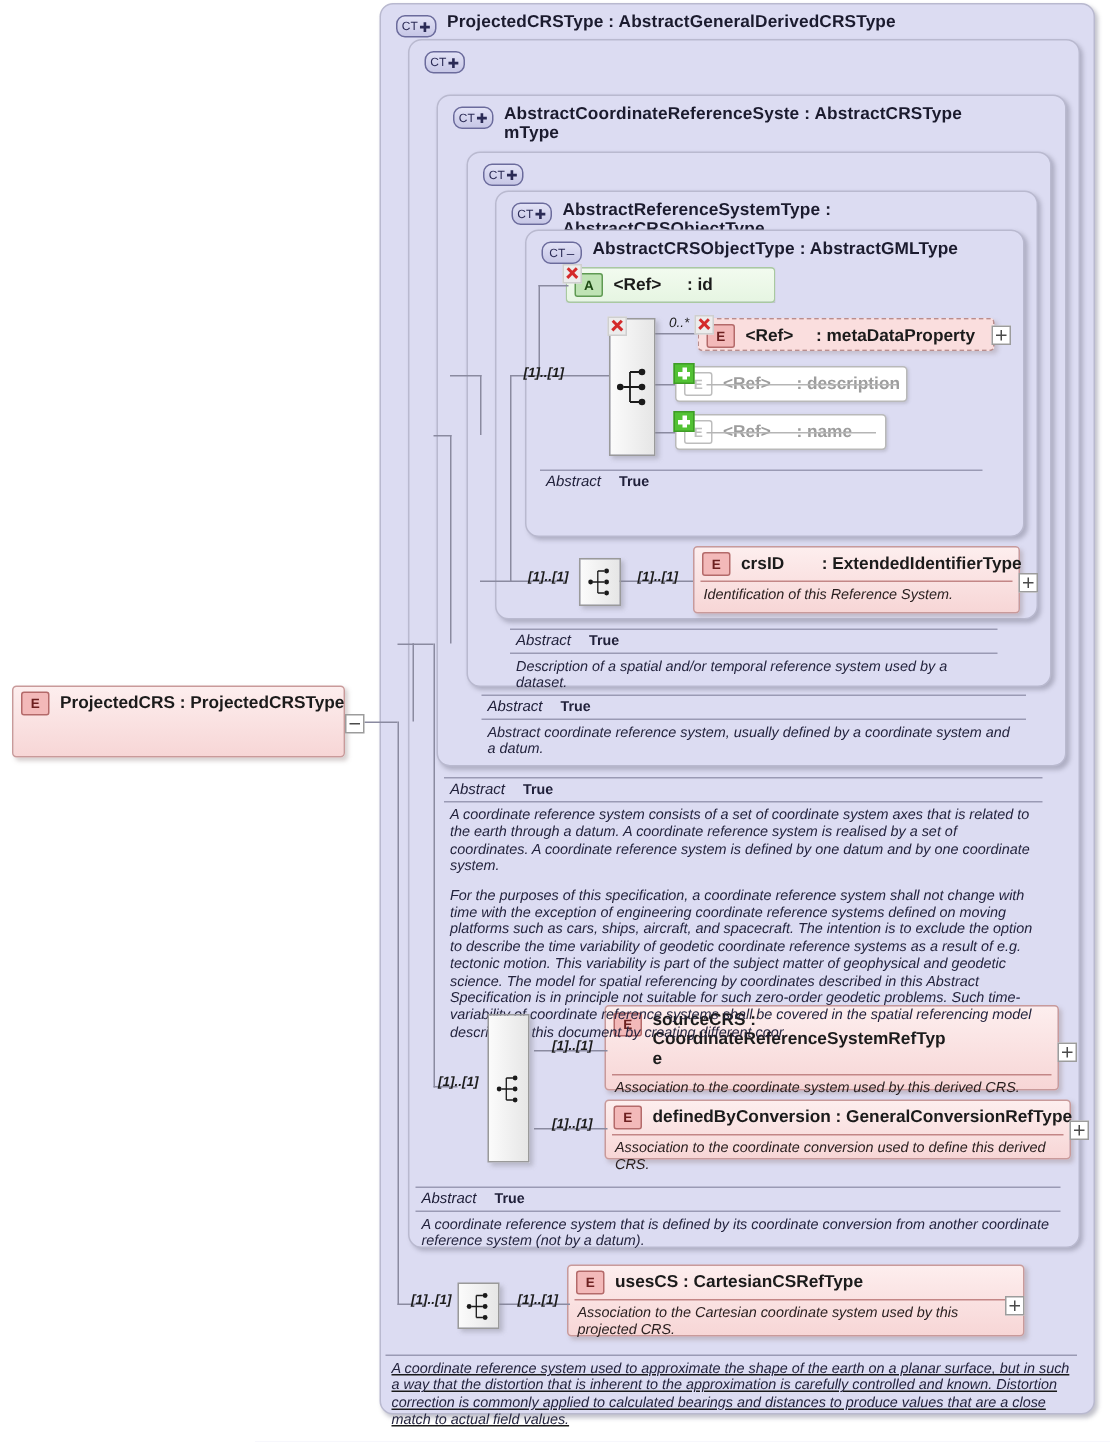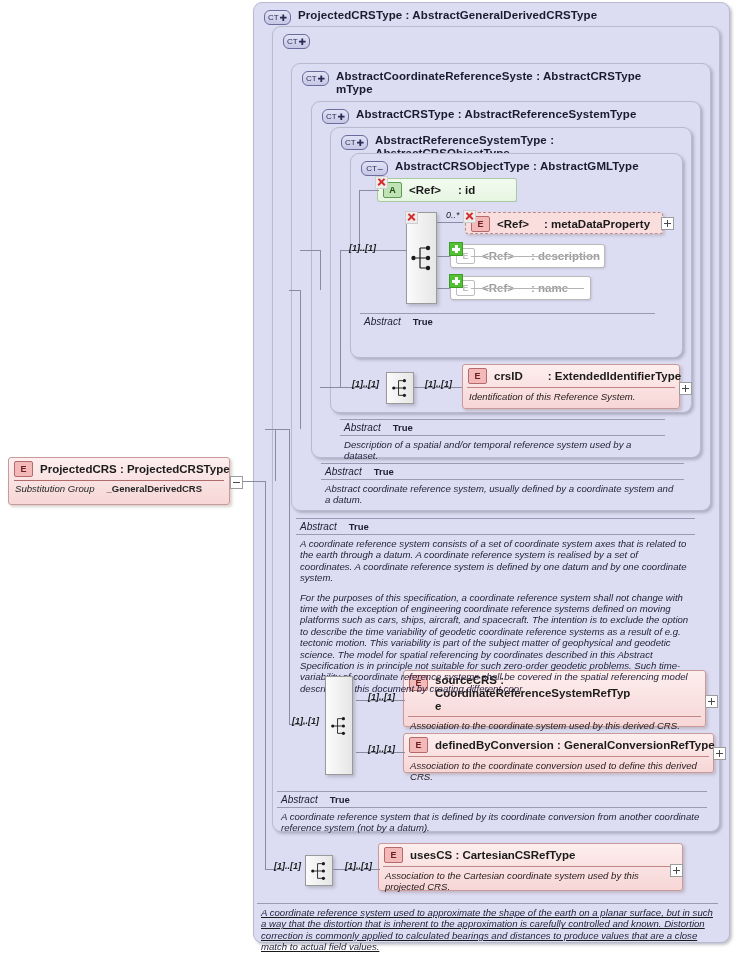--- a/index.html
+++ b/index.html
@@ -194,21 +194,20 @@
   <div class="ct-head">
     <span class="ct-badge">CT<i>✚</i></span>
     <span class="ct-title" style="white-space:pre-line;">AbstractCoordinateReferenceSyste : AbstractCRSType
 mType</span>
   </div>
 </div>
 
 <div class="ct-box" style="left:311px;top:101px;width:390px;height:357px;">
   <div class="ct-head">
     <span class="ct-badge">CT<i>✚</i></span>
-    <span class="ct-title">AbstractCRSType : AbstractReferenceSystemType</span>
   </div>
 </div>
 
 <div class="ct-box" style="left:330px;top:127px;width:362px;height:286px;">
   <div class="ct-head">
     <span class="ct-badge">CT<i>✚</i></span>
     <span class="ct-title">AbstractReferenceSystemType : AbstractCRSObjectType</span>
   </div>
 </div>
 
@@ -429,18 +428,14 @@
 
 <div class="docstrip" style="left:257px;top:903px;width:461px;text-decoration:underline;">
   <div class="doc-text">A coordinate reference system used to approximate the shape of the earth on a planar surface, but in such a way that the distortion that is inherent to the approximation is carefully controlled and known. Distortion correction is commonly applied to calculated bearings and distances to produce values that are a close match to actual field values.</div>
 </div>
 
 <div class="node node-el" style="left:8px;top:457px;width:222px;height:48px;">
   <div class="node-title">
     <span class="badge-sq badge-E">E</span>
     <span class="node-name">ProjectedCRS : ProjectedCRSType</span>
   </div>
-  <div class="node-sub">
-    <span class="sub-label">Substitution Group</span>
-    <span class="sub-val">_GeneralDerivedCRS</span>
-  </div>
 </div>
 <div class="expander" style="left:230px;top:476px;"></div>
 
 </body></html>

